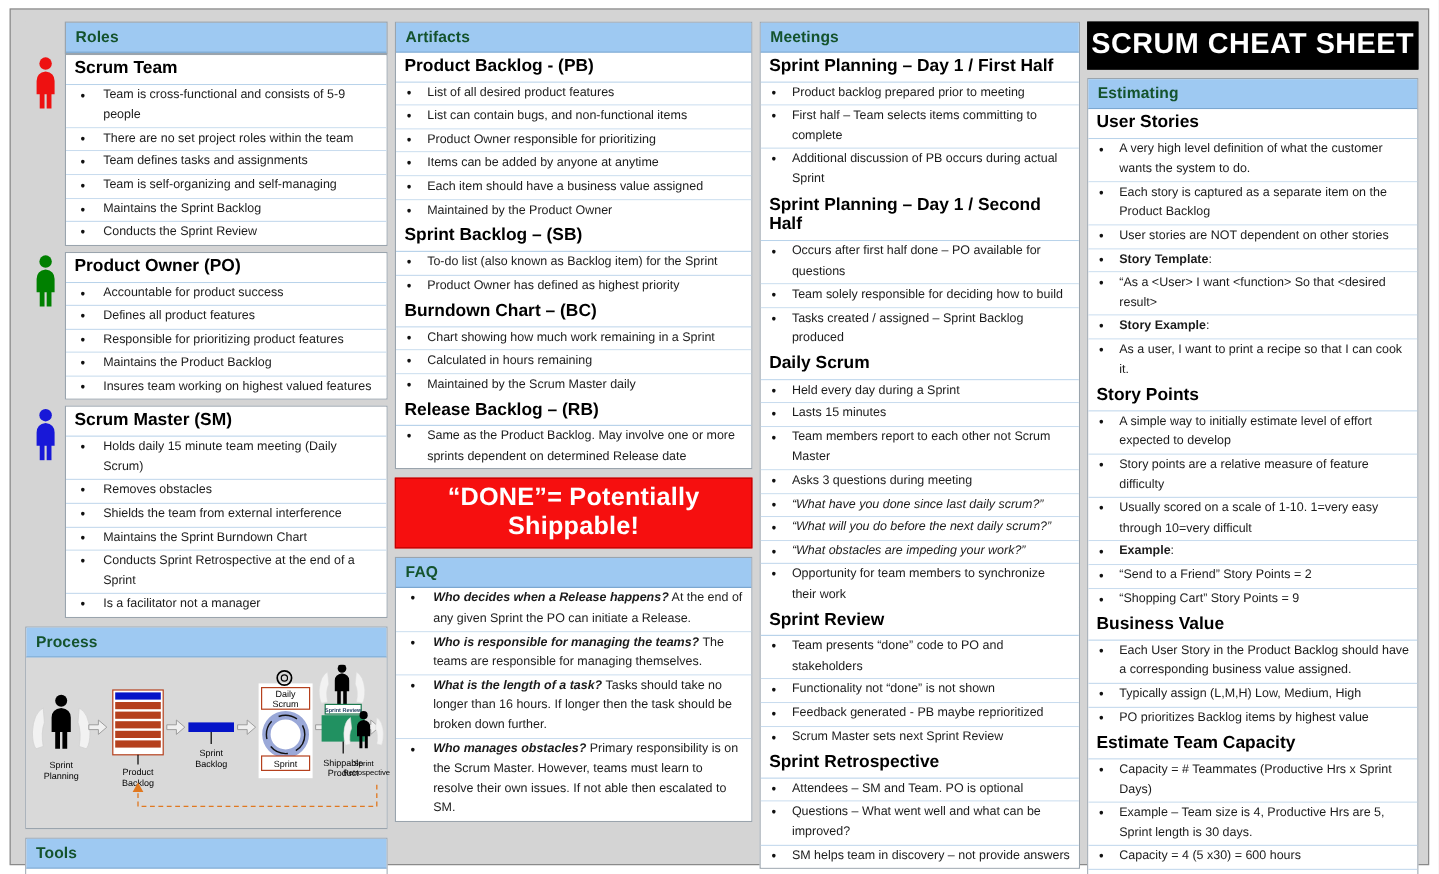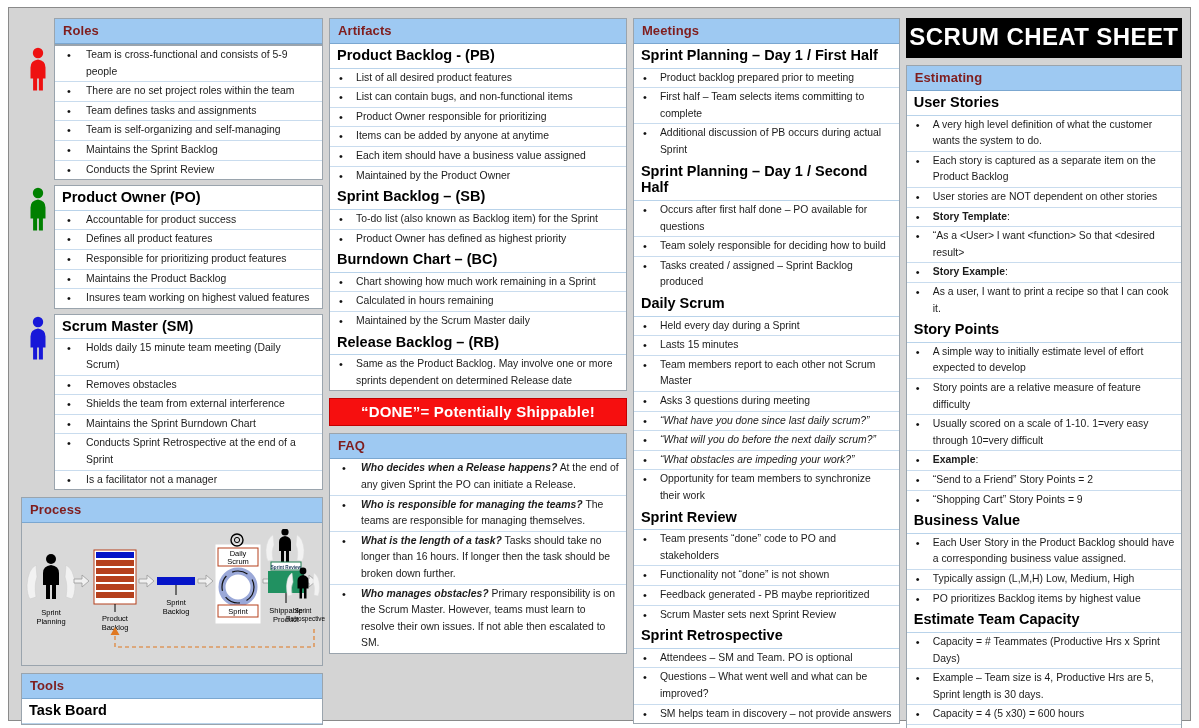--- a/index.html
+++ b/index.html
@@ -27,21 +27,21 @@
 
   
   .panel {
     background:#ffffff;
     border:1px solid #9aa4ad;
     padding:0;
   }
 
   .sec-head {
     background:#9ec9f2;
-    color:#7f1d1d;
+    color:#14532d;
     font-weight:bold;
     font-size:13px;
     padding:4px 8px 5px 8px;
     border-bottom:1px solid #7ba7d0;
     letter-spacing:.1px;
   }
   .sub-head {
     font-weight:bold;
     font-size:14.5px;
     color:#000;
@@ -73,21 +73,21 @@
   ul.items li.tight::before { left:9px; }
   ul.items li b { font-weight:bold; }
   ul.items li i { font-style:italic; font-weight:bold; }
   li.q { color:#26408a; font-style:italic; }
 
   
   .banner-red {
     background:#f60f0f;
     color:#ffffff;
     font-weight:bold;
-    font-size:15px;
+    font-size:21px;
     text-align:center;
     padding:4px 0 5px 0;
     border:1px solid #c20000;
     letter-spacing:.2px;
   }
   .banner-yellow {
     background:#ffff00;
     color:#000;
     font-weight:bold;
     font-size:14px;
@@ -135,20 +135,21 @@
       </div>
       <div id="roles-groups">
           <div class="role-block">
             <div class="role-fig">
               <svg width="22" height="44" viewBox="0 0 22 44">
                 <circle cx="11" cy="6" r="5.2" fill="#ee1111"></circle>
                 <path d="M11 12.5 q-7.5 1 -7.5 8 l0 11 l2.6 0 l0 12 l4 0 l0 -12 l1.8 0 l0 12 l4 0 l0 -12 l2.6 0 l0 -11 q0 -7 -7.5 -8 z" fill="#ee1111"></path>
               </svg>
             </div>
             <div class="role-body">
+              <div class="sub-head">Scrum Team</div>
               <ul class="items">
                 <li>Team is cross-functional and consists of 5-9 people</li>
                 <li>There are no set project roles within the team</li>
                 <li>Team defines tasks and assignments</li>
                 <li>Team is self-organizing and self-managing</li>
                 <li>Maintains the Sprint Backlog</li>
                 <li>Conducts the Sprint Review</li>
               </ul>
             </div>
           </div>

